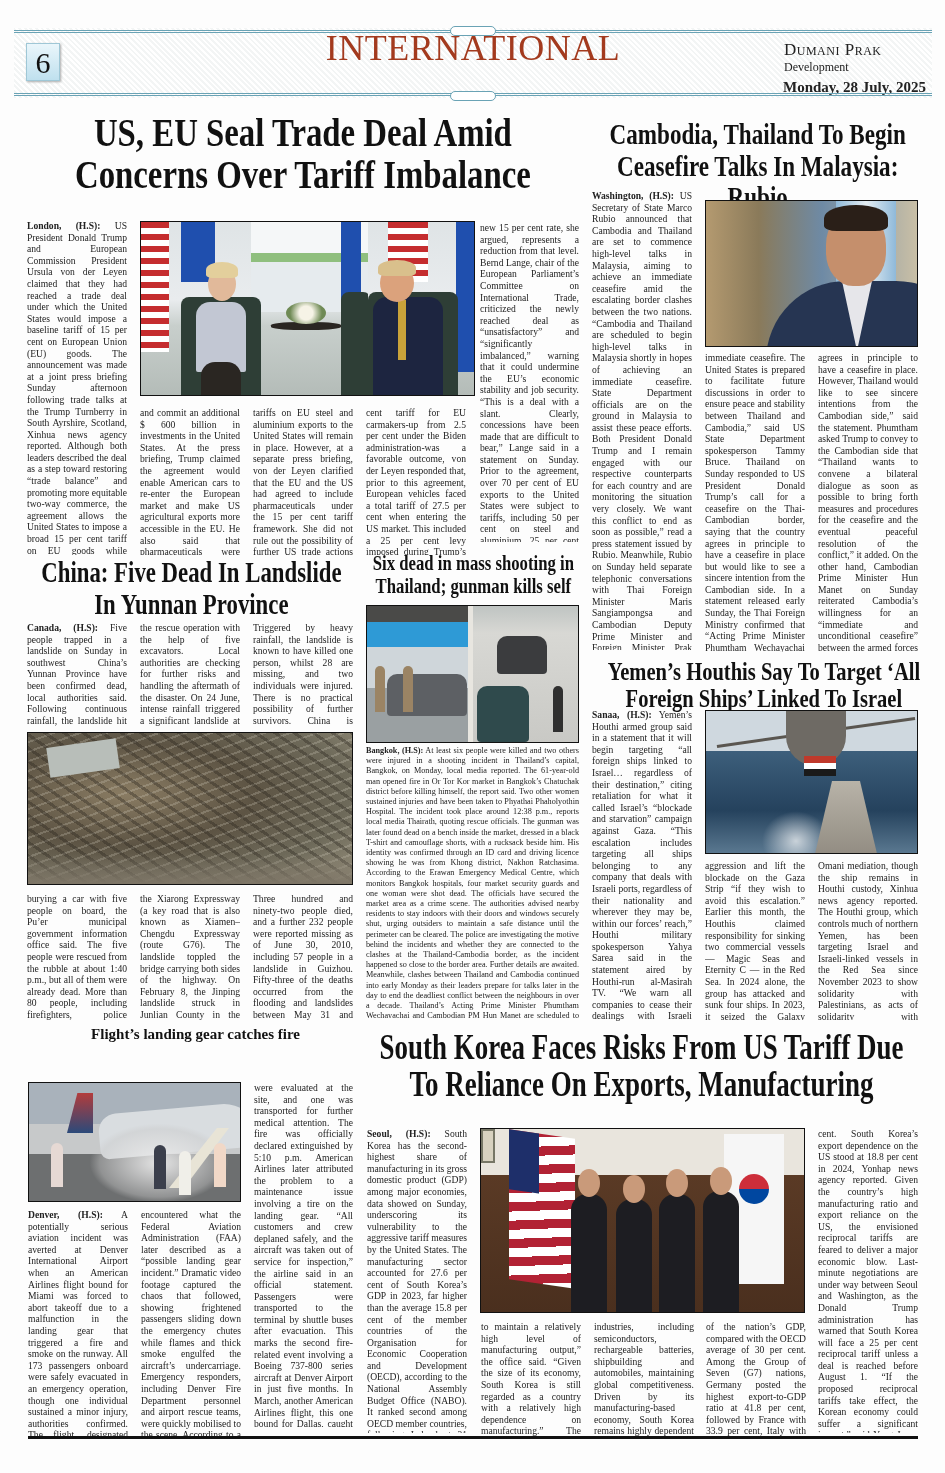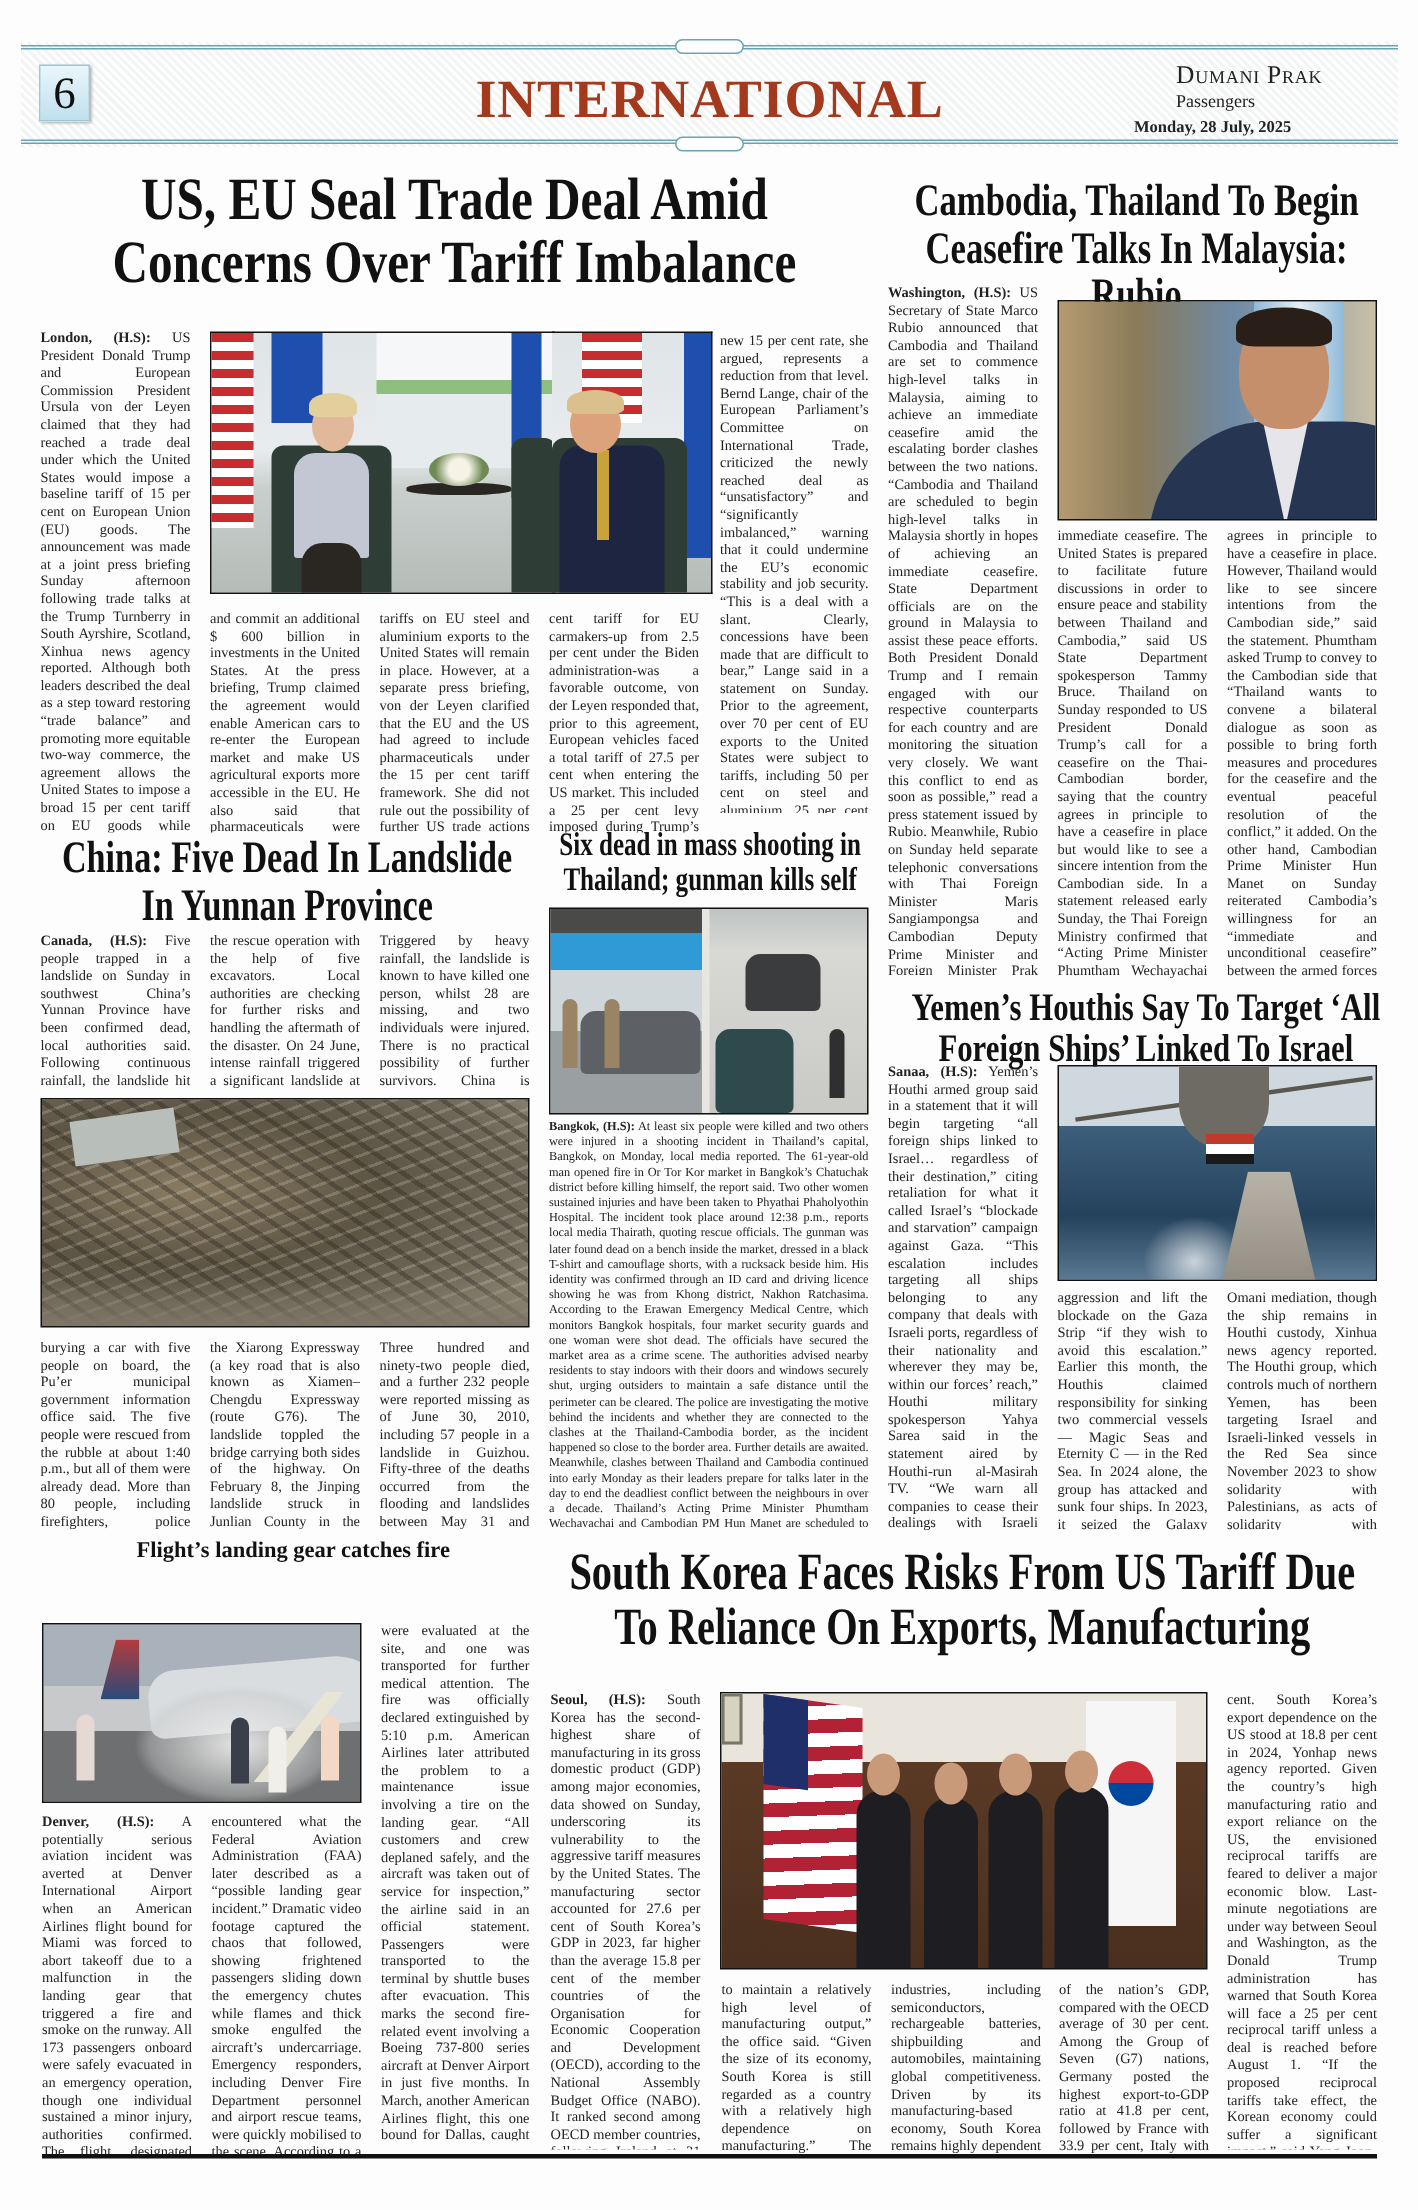--- a/index.html
+++ b/index.html
@@ -9,24 +9,24 @@
 
   
   .masthead { left: 14px; top: 28px; width: 918px; height: 70px; background: repeating-linear-gradient(45deg, #f3f5f5 0 2px, #ffffff 2px 4px); }
   .mh-line { position: absolute; left: 0; right: 0; height: 3px; border-top: 1px solid #6aa3b5; border-bottom: 1px solid #6aa3b5; }
   .mh-line.top { top: 2px; }
   .mh-line.bot { bottom: 2px; }
   .mh-orn { position: absolute; left: 50%; transform: translateX(-50%); width: 46px; height: 10px; border: 1px solid #6aa3b5; border-radius: 8px; background: #fff; }
   .mh-orn.top { top: -2px; }
   .mh-orn.bot { bottom: -3px; }
   .page-num { position: absolute; left: 12px; top: 15px; width: 34px; height: 38px; background: linear-gradient(#eaf6fb, #bfe0ee); border: 1px solid #9fc7d6; box-shadow: 1px 1px 2px #aaa; font-size: 30px; text-align: center; line-height: 38px; color: #111; }
-  .section-title { position: absolute; left: 0; right: 0; top: 18px; text-align: center; font-size: 36px; color: #a33a1e; letter-spacing: 0.5px; line-height: 40px; font-weight: bold; }
+  .section-title { position: absolute; left: 0; right: 0; top: 0; text-align: center; font-size: 36px; color: #a33a1e; letter-spacing: 0.5px; line-height: 40px; }
   .paper-name { position: absolute; left: 770px; top: 12px; font-size: 17px; letter-spacing: 0.5px; color: #222; font-variant: small-caps; }
   .paper-city { position: absolute; left: 770px; top: 32px; font-size: 12px; color: #222; }
-  .paper-date { position: absolute; left: 742px; top: 51px; font-size: 11px; font-weight: bold; color: #222; }
+  .paper-date { position: absolute; left: 769px; top: 51px; font-size: 15px; font-weight: bold; color: #222; }
 
   
   .hl { font-family: "Liberation Serif", serif; font-weight: bold; text-align: center; color: #111; line-height: 1.05; }
 
   
   .col { font-size: 9.6px; line-height: 11.6px; text-align: justify; color: #222; overflow: hidden; }
   .col b { font-weight: bold; }
   .col.small { font-size: 8.2px; line-height: 10.2px; }
 
   
@@ -91,21 +91,21 @@
 </style>
 </head>
 <body>
 
 <div class="abs masthead">
   <div class="mh-line top"></div>
   <div class="mh-orn top"></div>
   <div class="page-num">6</div>
   <div class="section-title">INTERNATIONAL</div>
   <div class="paper-name">Dumani Prak</div>
-  <div class="paper-city">Passengers</div>
+  <div class="paper-city">Development</div>
   <div class="paper-date">Monday, 28 July, 2025</div>
   <div class="mh-line bot"></div>
   <div class="mh-orn bot"></div>
 </div>
 
 <div>
   <div class="abs hl" style="left:20px; top:112px; width:565px; font-size:40px; transform:scaleX(0.82); transform-origin:left top; width:690px;">
     <div>US, EU Seal Trade Deal Amid</div>
     <div>Concerns Over Tariff Imbalance</div>
   </div>

